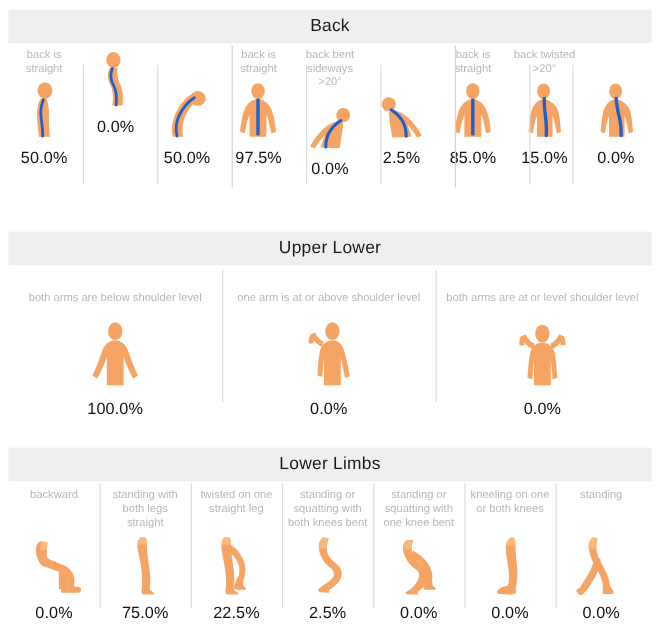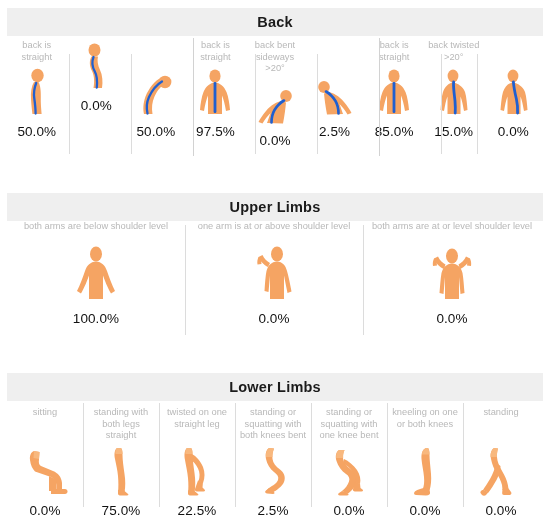--- a/index.html
+++ b/index.html
@@ -18,21 +18,21 @@
 
   .section-header{
     margin:8px 7px 0 7px;
     height:28px;
     background:#efefef;
     display:flex;align-items:center;justify-content:center;
   }
   .section-title{
     font-size:14.5px;
     color:#1b1b1b;
-    font-weight:700;
+    font-weight:400;
     letter-spacing:.2px;
     text-align:center;
   }
 
   .items{
     position:relative;
     margin:0 7px;
     display:flex;
     align-items:flex-start;
   }
@@ -71,21 +71,21 @@
 
   svg{display:block;}
 
   
   #back-items{height:140px;padding-top:4px;}
   #back-items .cell-label{min-height:26px;font-size:9.3px;}
   #back-items .figure-wrap{height:50px;margin-top:2px;}
   #back-items .cell-value{margin-top:6px;}
 
   
-  #upper-items{height:130px;padding-top:0;}
+  #upper-items{height:130px;padding-top:22px;}
   #upper-items .cell-label{min-height:14px;}
   #upper-items .figure-wrap{height:58px;margin-top:10px;}
   #upper-items .cell-value{margin-top:8px;}
 
   
   #lower-items{height:120px;padding-top:6px;}
   #lower-items .cell-label{min-height:36px;}
   #lower-items .figure-wrap{height:52px;margin-top:2px;}
   #lower-items .cell-value{margin-top:6px;}
 </style>
@@ -213,21 +213,21 @@
       <div class="divider" style="left:248px; top:18px; height:100px;"></div>
       <div class="divider" style="left:310px; top:18px; height:100px;"></div>
       <div class="divider group" style="left:372px; top:2px;  height:118px;"></div>
       <div class="divider" style="left:434px; top:18px; height:100px;"></div>
       <div class="divider" style="left:470px; top:18px; height:100px;"></div>
     </div>
   </div>
 
   <div class="section" id="section-upper">
     <div class="section-header">
-      <span class="section-title">Upper Limbs</span>
+      <span class="section-title">Upper Lower</span>
     </div>
     <div class="items" id="upper-items">
 
       <div class="cell" style="width:178px">
         <div class="cell-label">both arms are below shoulder level</div>
         <div class="figure-wrap">
           <svg width="56" height="58" viewBox="0 0 56 58">
             <ellipse cx="28" cy="9" rx="6" ry="7.4" fill="#F5A463"></ellipse>
             <path d="M28 16.5 C22.5 17 19 20 17 26 C15 32 12 40 9 46 L13 48.5 C16.5 42.5 19.5 35 21 30.5 L21 54 L35 54 L35 30.5 C36.5 35 39.5 42.5 43 48.5 L47 46 C44 40 41 32 39 26 C37 20 33.5 17 28 16.5 Z" fill="#F5A463"></path>
           </svg>
@@ -268,21 +268,21 @@
     </div>
   </div>
 
   <div class="section" id="section-lower">
     <div class="section-header">
       <span class="section-title">Lower Limbs</span>
     </div>
     <div class="items" id="lower-items">
 
       <div class="cell" style="width:76px">
-        <div class="cell-label">sitting</div>
+        <div class="cell-label">backward</div>
         <div class="figure-wrap">
           <svg width="48" height="52" viewBox="0 0 48 52">
             <path d="M13 6 C10 7 8.5 10.5 9 15 C9.5 20 11.5 24 14 26.5 L30 32 C33 33.5 35 36 35.5 40 L35.5 46 L41 46 L41 38 C40.5 32 37 28 32 26 L20 21 C18 20 17.5 17.5 18 14.5 L18.5 7 Z" fill="#F5A463"></path>
             <path d="M13 6 L18.5 7 L18 14 L12.5 13 Z" fill="#F8B87E"></path>
             <path d="M28 31 L35.5 34.5 L35.5 46 L28 46 Z" fill="#F5A463"></path>
             <path d="M30 44 L44 44 C45.5 44 46.5 45 46.5 46.5 C46.5 48 45.5 49 44 49 L30 49 Z" fill="#F5A463"></path>
           </svg>
         </div>
         <div class="cell-value">0.0%</div>
       </div>

